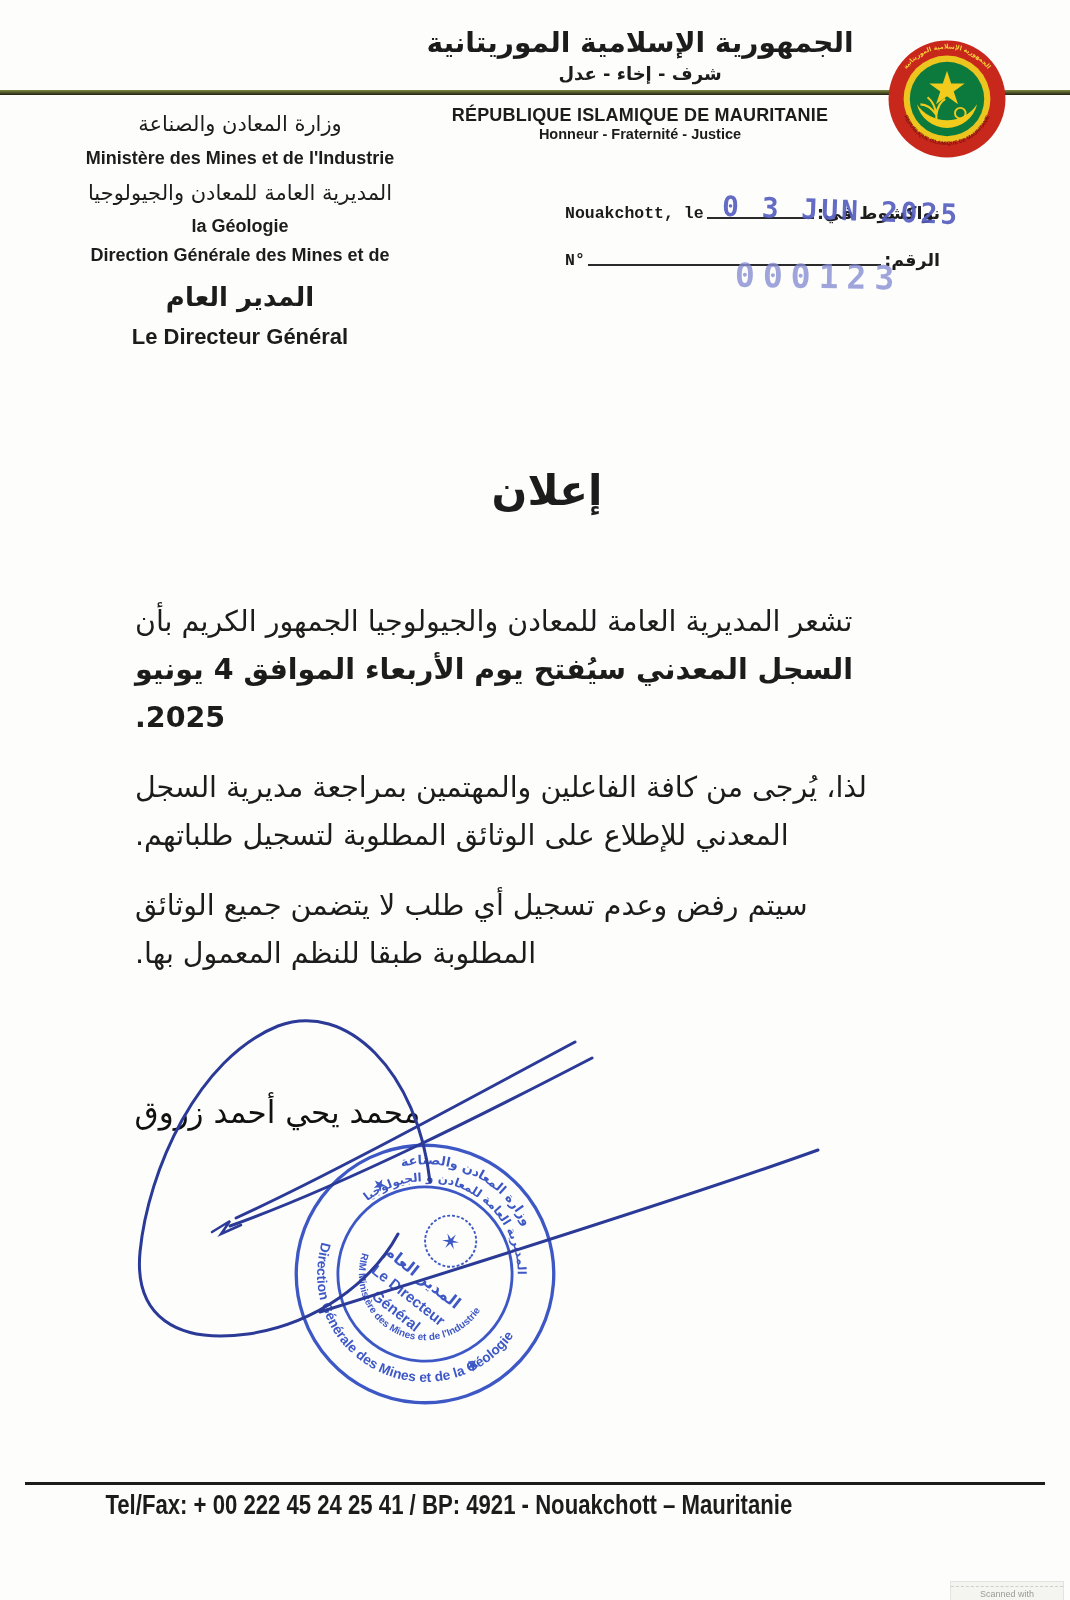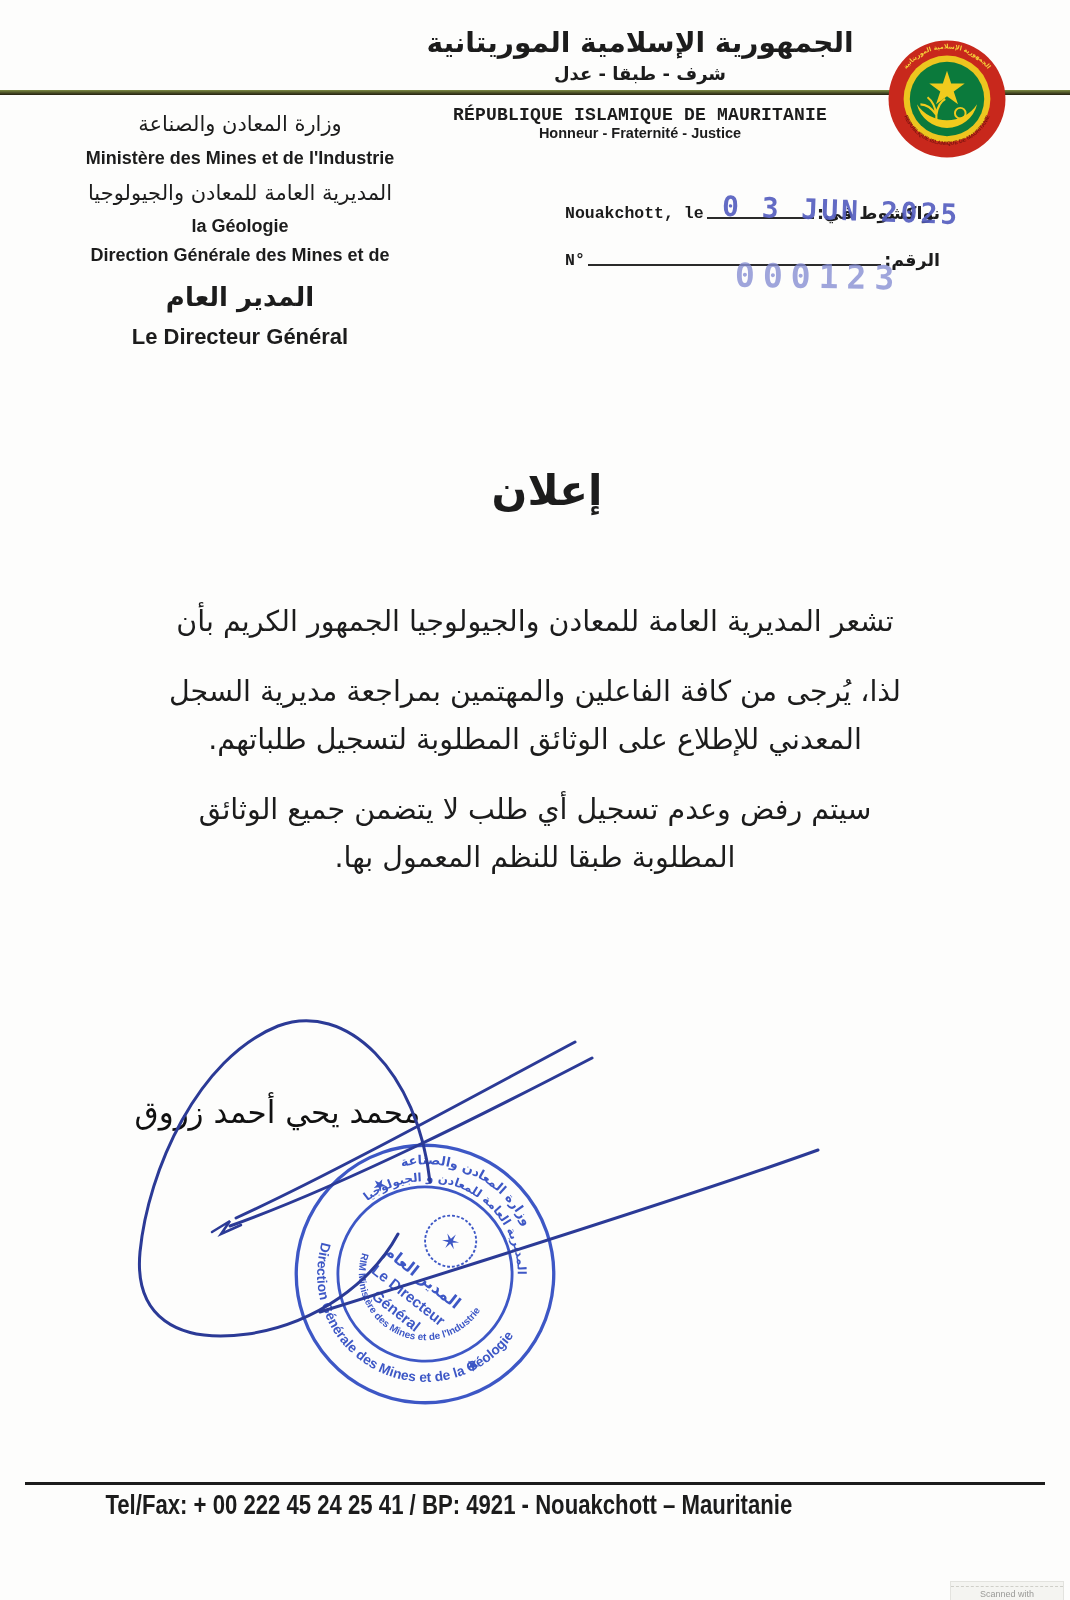--- a/index.html
+++ b/index.html
@@ -14,21 +14,21 @@
 
   
   .toprule{left:0;top:90px;width:1070px;height:5px;
     background:linear-gradient(#7d8c44,#23200f);}
 
   
   .hdr-top{left:420px;top:26px;width:440px;}
   .calligraphy{font-size:28px;font-weight:bold;line-height:34px;}
   .motto-ar{font-size:18px;font-weight:bold;margin-top:3px;}
   .hdr-bottom{left:410px;top:105px;width:460px;}
-  .republic{font-size:18px;font-weight:bold;letter-spacing:.2px;font-family:Liberation Mono, monospace;}
+  .republic{font-size:18px;font-weight:bold;letter-spacing:.2px;}
   .motto-fr{font-size:14.5px;font-weight:bold;}
 
   
   .ministry{left:45px;top:106px;width:390px;}
   .m-ar1{font-size:21px;line-height:36px;}
   .m-fr1{font-size:18px;font-weight:bold;line-height:32px;}
   .m-ar2{font-size:21px;line-height:38px;}
   .m-fr2{font-size:18px;font-weight:bold;line-height:29px;}
   .m-ar3{font-size:26px;font-weight:bold;line-height:46px;margin-top:4px;}
   .m-fr3{font-size:22px;font-weight:bold;line-height:34px;}
@@ -43,21 +43,21 @@
   .stamp-date{left:722px;top:194px;font-size:28px;font-weight:bold;
     color:#565fc0;letter-spacing:3px;transform:rotate(2deg);opacity:.92;
     font-family:"DejaVu Sans Mono",monospace;white-space:nowrap;}
   .stamp-num{left:735px;top:257px;font-size:33px;font-weight:bold;
     color:#8890d4;letter-spacing:8px;transform:rotate(1deg);opacity:.8;
     font-family:"DejaVu Sans Mono",monospace;}
 
   
   .title{left:0;top:466px;width:1070px;text-align:center;
     font-size:42px;font-weight:bold;transform:translateX(12px);}
-  .bodytext{left:135px;top:598px;width:800px;direction:rtl;text-align:center;}
+  .bodytext{left:135px;top:598px;width:800px;direction:rtl;text-align:left;}
   .bline{font-size:28.5px;line-height:48px;}
   .bline.bold{font-weight:bold;}
   .pgap{margin-top:22px;}
 
   
   .sig-name{left:105px;top:1082px;width:345px;direction:rtl;text-align:center;
     font-size:31px;line-height:60px;color:#111;}
   .overlay{left:0;top:0;width:1070px;height:1600px;pointer-events:none;}
 
   .stampsvg{left:283px;top:1132px;}
@@ -79,21 +79,21 @@
     font-size:8px;font-weight:bold;display:flex;align-items:center;justify-content:center;}
   .cs-name{font-size:13px;font-weight:bold;color:#4d7c0f;}
 </style>
 </head>
 <body>
 
 <div class="abs toprule"></div>
 
 <div class="abs hdr-top ctr">
   <div class="calligraphy ar">الجمهورية الإسلامية الموريتانية</div>
-  <div class="motto-ar ar">شرف - طبقا - عدل</div>
+  <div class="motto-ar ar">شرف - إخاء - عدل</div>
 </div>
 <div class="abs hdr-bottom ctr">
   <div class="republic">RÉPUBLIQUE ISLAMIQUE DE MAURITANIE</div>
   <div class="motto-fr">Honneur - Fraternité - Justice</div>
 </div>
 
 <svg class="abs emblemsvg" width="124" height="124" viewBox="0 0 140 140">
   <defs>
     <path id="em-top" d="M 13 70 A 57 57 0 0 1 127 70"></path>
     <path id="em-bot" d="M 18 70 A 52 52 0 0 0 122 70"></path>
@@ -134,20 +134,21 @@
   <span class="dlabel">N°</span>
   <span class="rule"></span>
   <span class="dlabel-ar ar" dir="rtl">الرقم:</span>
 </div>
 <div class="abs stamp-num">000123</div>
 
 <div class="abs title ar">إعلان</div>
 
 <div class="abs bodytext ar">
   <div class="bline">تشعر المديرية العامة للمعادن والجيولوجيا الجمهور الكريم بأن</div>
+  <div class="bline bold">السجل المعدني سيُفتح يوم الأربعاء الموافق 4 يونيو 2025.</div>
   <div class="bline pgap">لذا، يُرجى من كافة الفاعلين والمهتمين بمراجعة مديرية السجل</div>
   <div class="bline">المعدني للإطلاع على الوثائق المطلوبة لتسجيل طلباتهم.</div>
   <div class="bline pgap">سيتم رفض وعدم تسجيل أي طلب لا يتضمن جميع الوثائق</div>
   <div class="bline">المطلوبة طبقا للنظم المعمول بها.</div>
 </div>
 
 <div class="abs sig-name ar">محمد يحي أحمد زروق</div>
 
 <svg class="abs stampsvg" width="284" height="284" viewBox="0 0 300 300">
   <defs>

